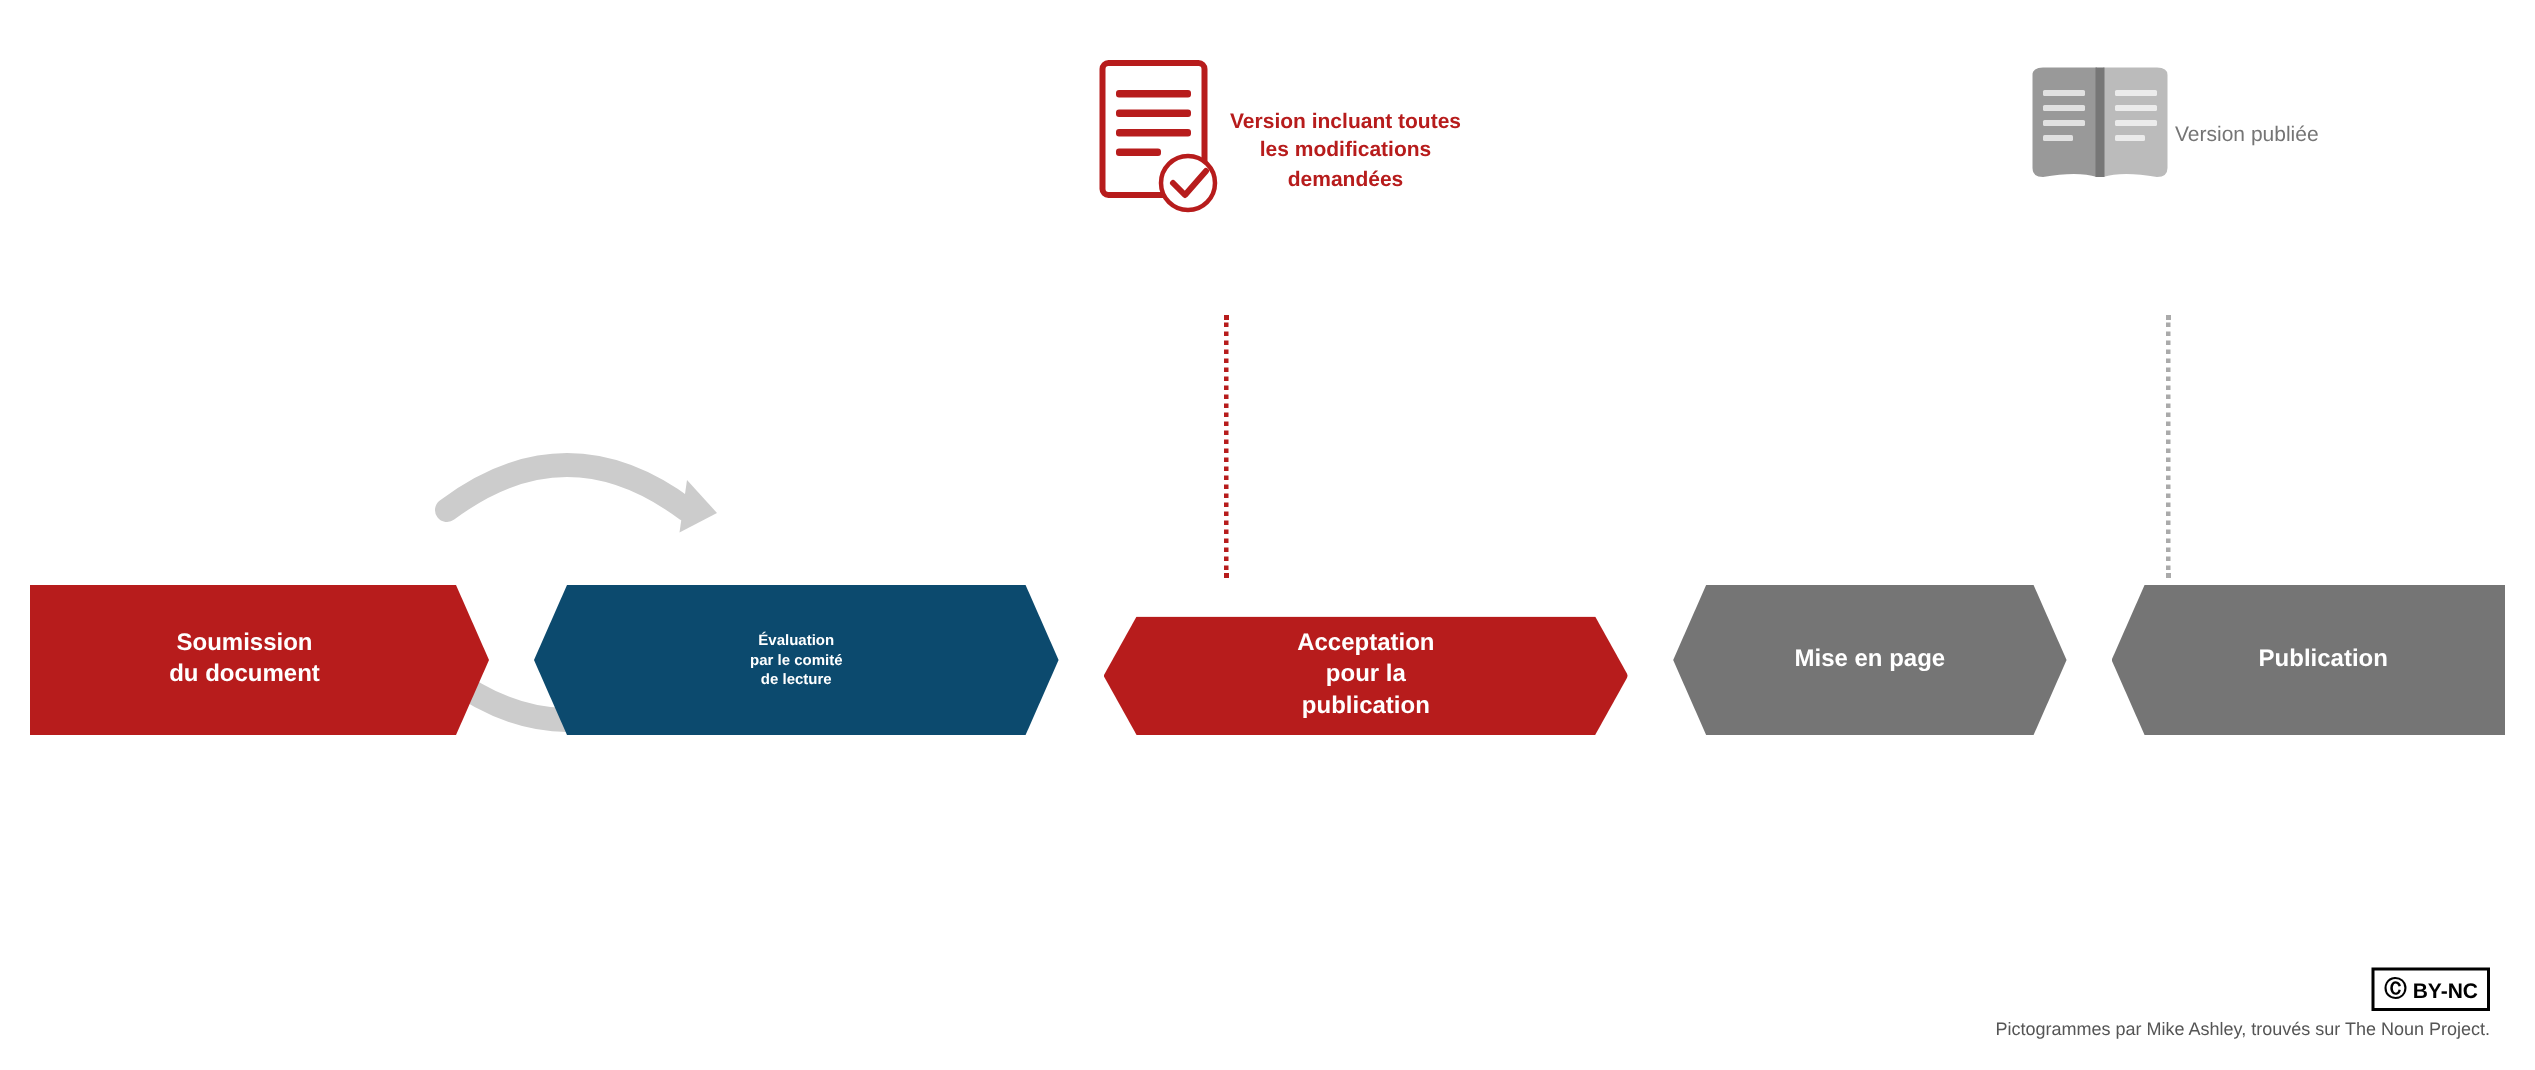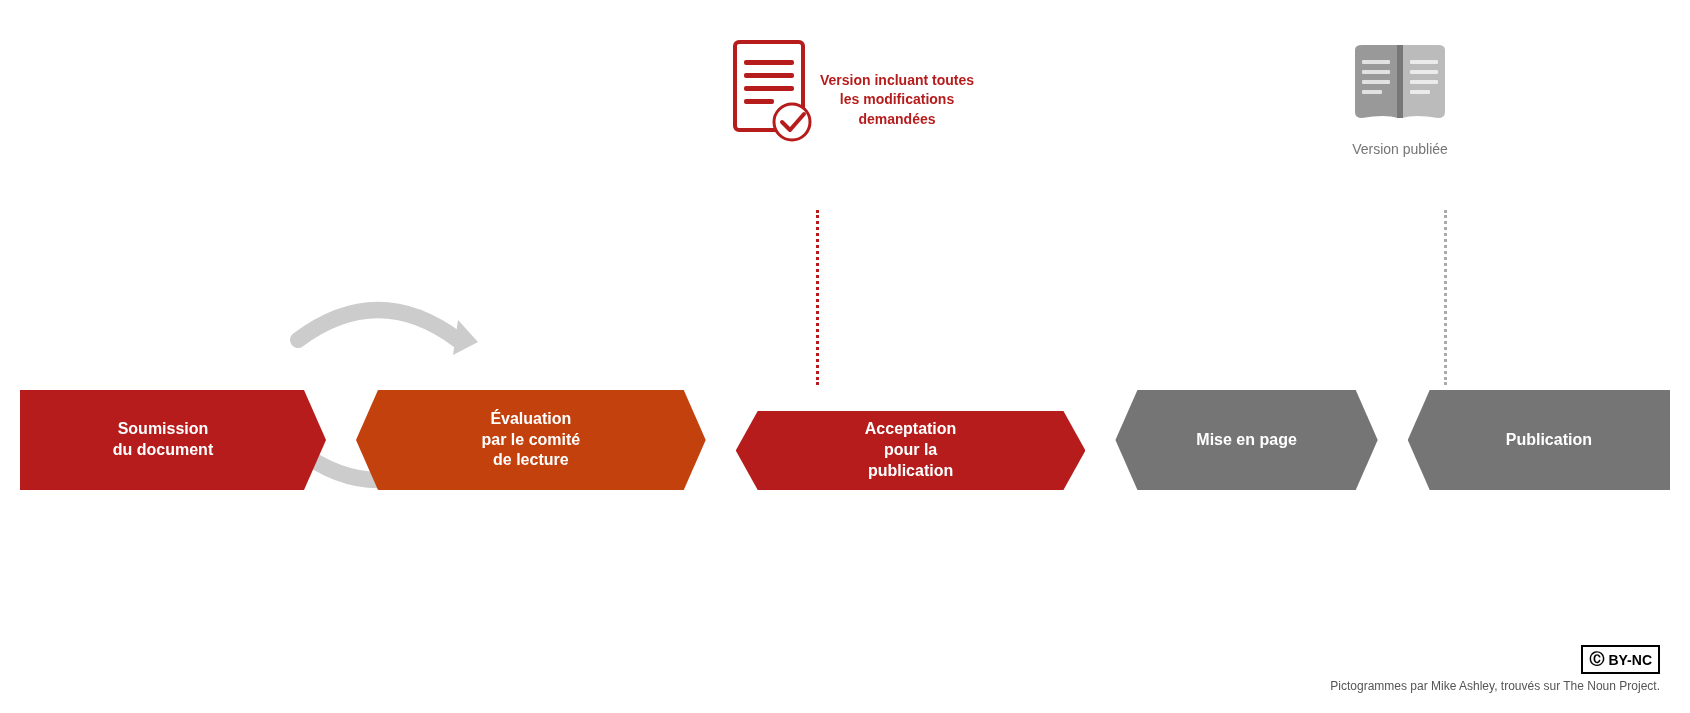--- a/index.html
+++ b/index.html
@@ -55,21 +55,21 @@
       flex-direction: row;
       align-items: center;
     }
 
     
     .doc-icon-gray {
       position: absolute;
       top: 40px;
       left: 1350px;
       display: flex;
-      flex-direction: column;
+      flex-direction: row;
       align-items: center;
     }
 
     .doc-label-red {
       color: #b71c1c;
       font-weight: bold;
       font-size: 14px;
       text-align: center;
       margin-top: 10px;
       line-height: 1.4;
@@ -205,24 +205,24 @@
         justify-content:center;
         width:100%;
         clip-path: polygon(0 0, calc(100% - 22px) 0, 100% 50%, calc(100% - 22px) 100%, 0 100%);
         padding: 0 35px 0 15px;
         line-height:1.3;
       ">Soumission<br>du document</div>
     </div>
 
     <div style="position:relative; height:100px; display:flex; align-items:stretch; flex:1.6; margin-left:-2px;">
       <div style="
-        background:#c2410c;
-        color:white;
-        font-weight:bold;
-        font-size:16px;
+        background:#0c4a6e;
+        color:white;
+        font-weight:bold;
+        font-size:10px;
         text-align:center;
         display:flex;
         align-items:center;
         justify-content:center;
         width:100%;
         clip-path: polygon(22px 0, calc(100% - 22px) 0, 100% 50%, calc(100% - 22px) 100%, 22px 100%, 0 50%);
         padding: 0 35px 0 35px;
         line-height:1.3;
       ">Évaluation<br>par le comité<br>de lecture</div>
     </div>

